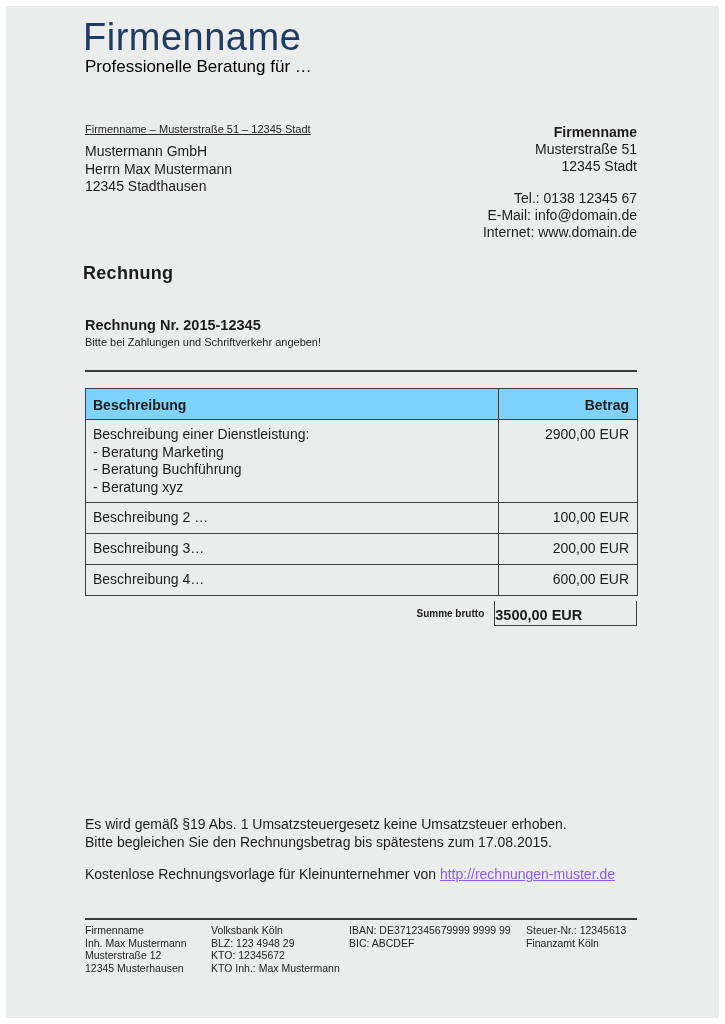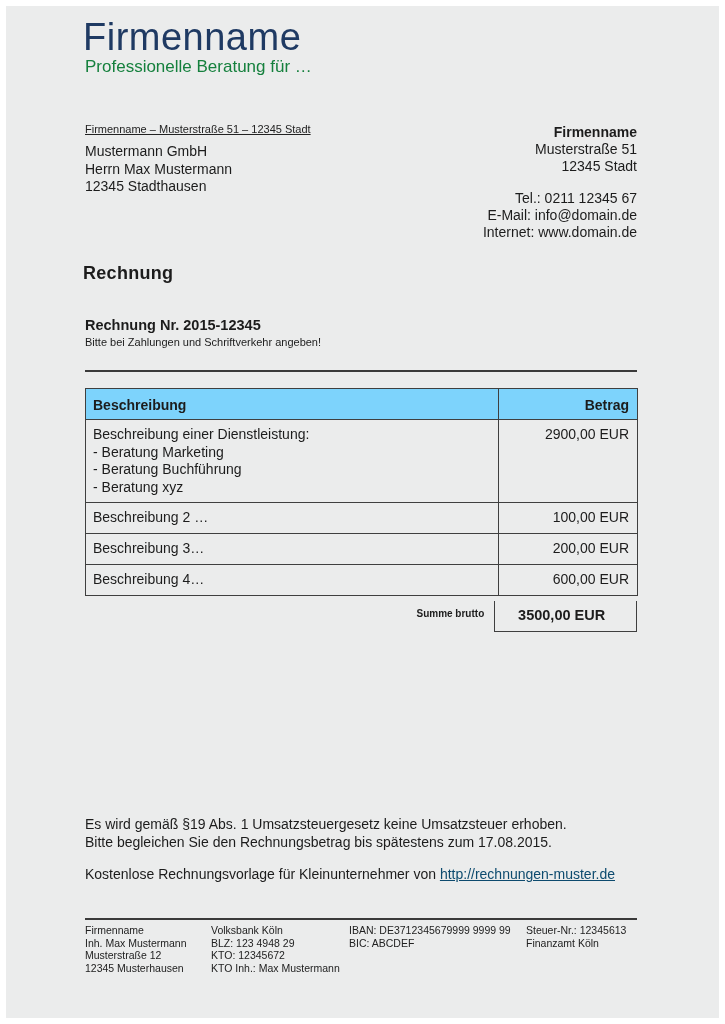--- a/index.html
+++ b/index.html
@@ -29,21 +29,21 @@
   .company-title {
     left: 77px; top: 12px;
     font-size: 38px;
     line-height: 1.05;
     color: #1f3a63;
     letter-spacing: 0.5px;
   }
   .company-tagline {
     left: 79px; top: 51px;
     font-size: 17px;
-    color: #15803d;
+    color: #000000;
   }
 
   .sender-line {
     left: 79px; top: 117px;
     font-size: 11px;
     text-decoration: underline;
     color: #222;
   }
   .recipient {
     left: 79px; top: 137px;
@@ -129,37 +129,37 @@
     font-size: 10px;
     font-weight: bold;
     padding: 7px 10px 0 0;
     box-sizing: border-box;
   }
   .total-cell {
     width: 144px;
     box-sizing: border-box;
     border: 1.5px solid #3f3f3f;
     border-top: none;
-    text-align: center;
+    text-align: left;
     font-size: 14.5px;
     font-weight: bold;
-    padding: 6px 8px 8px 0;
+    padding: 6px 8px 2px 0;
   }
 
   .notes {
     left: 79px; top: 810px;
     font-size: 14px;
     line-height: 17.5px;
   }
   .credit-line {
     left: 79px; top: 860px;
     font-size: 14px;
   }
   .credit-line a {
-    color: #0c4a6e;
+    color: #8b5cf6;
     text-decoration: underline;
   }
 
   .footer-col {
     top: 918px;
     font-size: 10.5px;
     line-height: 12.5px;
     color: #222;
   }
   .footer-col-1 { left: 79px; }
@@ -181,21 +181,21 @@
       <div>Mustermann GmbH</div>
       <div>Herrn Max Mustermann</div>
       <div>12345 Stadthausen</div>
     </div>
 
     <div class="abs company-block">
       <div class="bold-line">Firmenname</div>
       <div>Musterstraße 51</div>
       <div>12345 Stadt</div>
       <div class="spacer"></div>
-      <div>Tel.: 0211 12345 67</div>
+      <div>Tel.: 0138 12345 67</div>
       <div>E-Mail: info@domain.de</div>
       <div>Internet: www.domain.de</div>
     </div>
 
     <div class="abs invoice-title">Rechnung</div>
     <div class="abs invoice-number">Rechnung Nr. 2015-12345</div>
     <div class="abs invoice-number-note">Bitte bei Zahlungen und Schriftverkehr angeben!</div>
 
     <div class="abs rule rule-top"></div>
 

